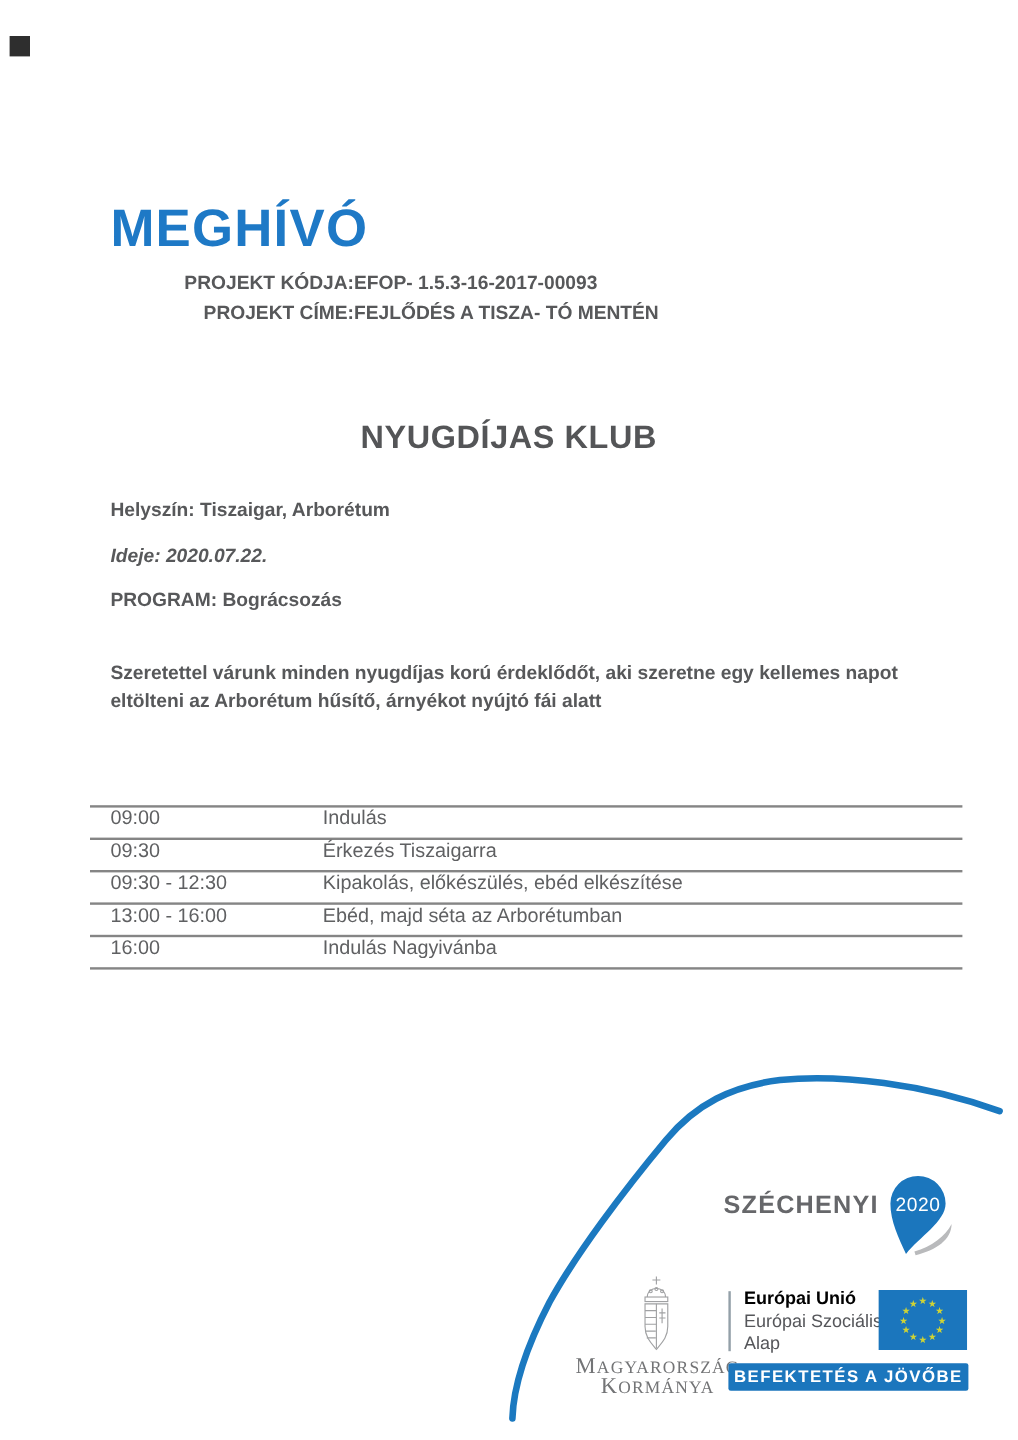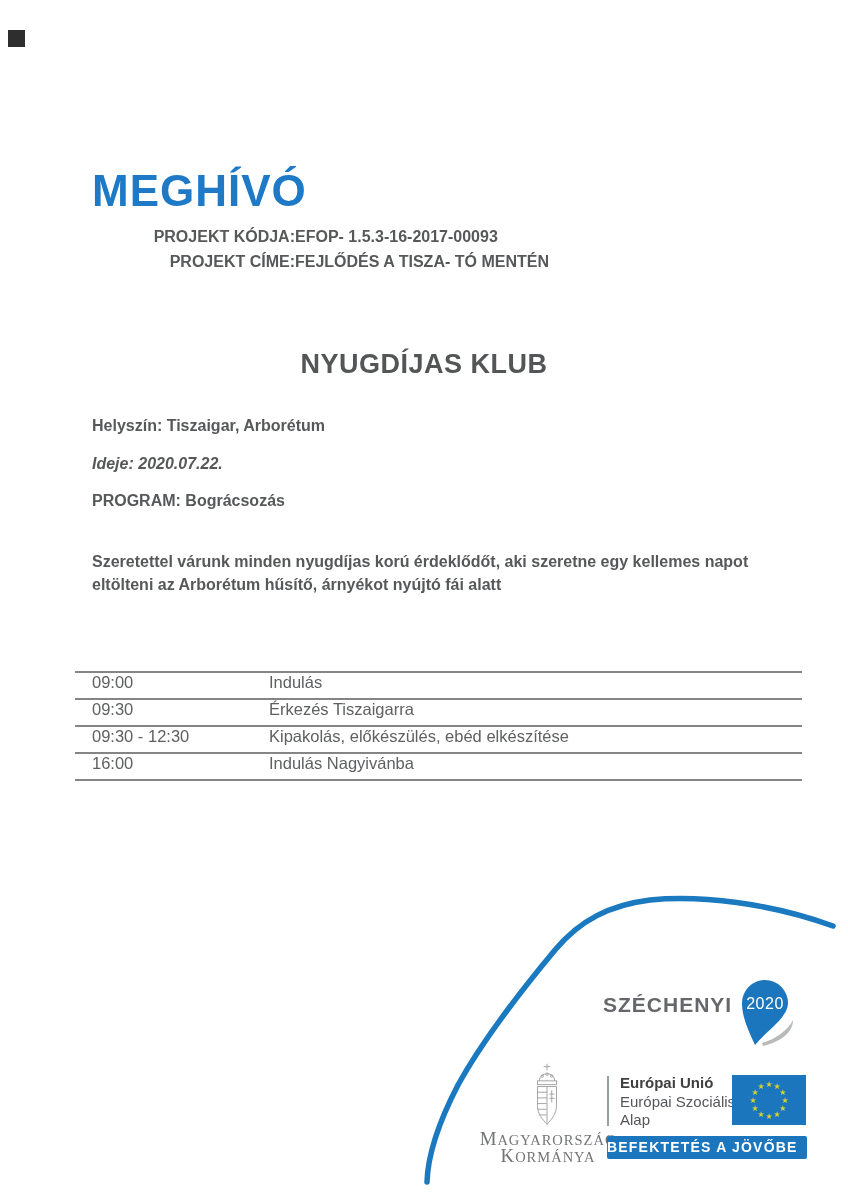--- a/index.html
+++ b/index.html
@@ -140,34 +140,35 @@
     width: 2px; height: 50px;
     background: #93a0a8;
   }
   .eu-textblock {
     position: absolute;
     left: 620px; top: 1074px;
     font-size: 15px;
     line-height: 18.5px;
     color: #55565a;
   }
-  .eu-line1 { font-weight: bold; color: #404040; }
+  .eu-line1 { font-weight: bold; color: #000000; }
 
   .eu-flag-svg {
     position: absolute;
     left: 732px; top: 1075px;
     width: 74px; height: 50px;
   }
 
   .banner {
     position: absolute;
     left: 607px; top: 1136px;
     width: 200px; height: 23px;
     background: #1b76bd;
     border-radius: 2px;
+    text-align: center;
     line-height: 23px;
     font-size: 14px;
     font-weight: bold;
     letter-spacing: 1.2px;
     color: #ffffff;
   }
 </style>
 </head>
 <body>
 
@@ -209,20 +210,24 @@
       <span class="t-time">09:00</span>
       <span class="t-activity">Indulás</span>
     </div>
     <div class="t-row">
       <span class="t-time">09:30</span>
       <span class="t-activity">Érkezés Tiszaigarra</span>
     </div>
     <div class="t-row">
       <span class="t-time">09:30 - 12:30</span>
       <span class="t-activity">Kipakolás, előkészülés, ebéd elkészítése</span>
+    </div>
+    <div class="t-row">
+      <span class="t-time">13:00 - 16:00</span>
+      <span class="t-activity">Ebéd, majd séta az Arborétumban</span>
     </div>
     <div class="t-row">
       <span class="t-time">16:00</span>
       <span class="t-activity">Indulás Nagyivánba</span>
     </div>
   </div>
 
   <div class="szechenyi-text">SZÉCHENYI</div>
   <svg class="pin-svg" viewBox="0 0 66 72" xmlns="http://www.w3.org/2000/svg">
     <path d="M24 66 C 38 62, 50 53, 55 43 C 55 56, 42 65, 25 69 Z" fill="#b9babc"></path>

